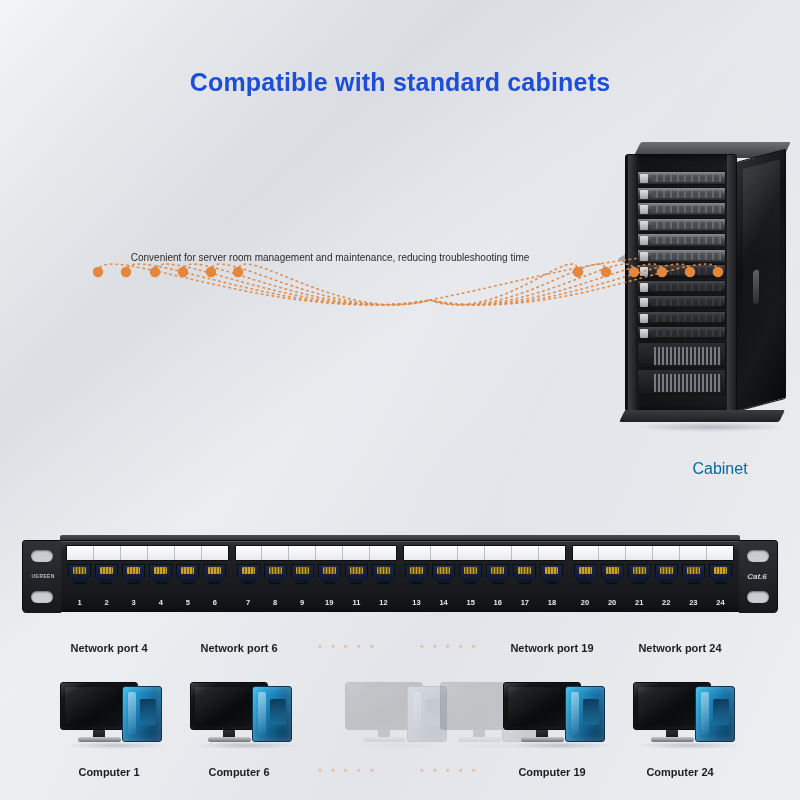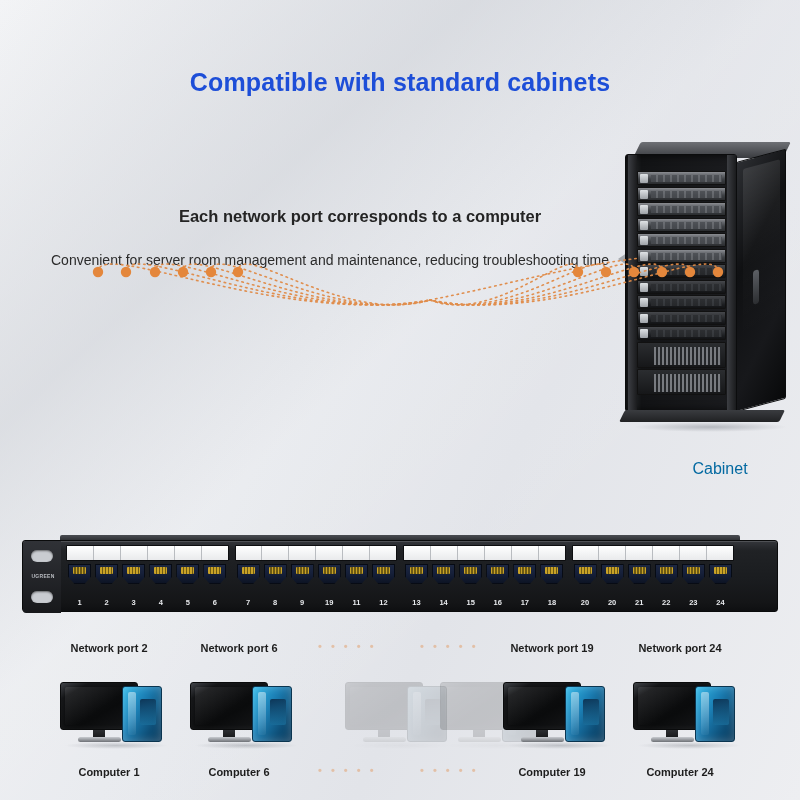--- a/index.html
+++ b/index.html
@@ -21,21 +21,21 @@
   }
   .h1.a { top:68px; }
   .h1.b { top:132px; }
   .h2 {
     position:absolute; left:0; width:720px; text-align:center;
     font-size:16.5px; font-weight:700; color:#242424; white-space:nowrap;
   }
   .h2.c { top:207px; }
   .h3 {
     position:absolute; left:0; width:660px; text-align:center;
-    font-size:14px; font-weight:400; color:#2b2b2b; white-space:nowrap;
+    font-size:10px; font-weight:400; color:#2b2b2b; white-space:nowrap;
   }
   .h3.d { top:252px; }
 
   .arrow-pointer {
     position:absolute; left:618px; top:244px; width:22px; height:30px;
     background:#9a9da3; opacity:.85;
     clip-path:polygon(100% 0%, 100% 100%, 0% 50%);
   }
 
   
@@ -226,21 +226,20 @@
     position:absolute; font-size:11px; font-weight:700; letter-spacing:3px;
     color:#e2a270; opacity:.55; white-space:nowrap;
   }
 </style>
 </head>
 <body>
 
 <div class="stage">
 
   <div class="h1 a">Compatible with standard cabinets</div>
-  <div class="h2 c">Each network port corresponds to a computer</div>
   <div class="h3 d">Convenient for server room management and maintenance, reducing troubleshooting time</div>
   <div class="arrow-pointer"></div>
 
   <div class="cabinet">
     <div class="cab-top"></div>
     <div class="cab-side"></div>
     <div class="cab-front">
       <div class="cab-rail l"></div>
       <div class="cab-rail r"></div>
       <div class="servers">
@@ -298,20 +297,25 @@
   </svg>
 
   <div class="panel">
     <div class="panel-lip"></div>
     <div class="panel-body">
       <div class="ear l">
         <div class="ear-hole t"></div>
         <div class="ear-hole b"></div>
         <div class="brand">UGREEN</div>
       </div>
+      <div class="ear r">
+        <div class="ear-hole t"></div>
+        <div class="ear-hole b"></div>
+        <div class="cat6">Cat.6</div>
+      </div>
       <div class="ports" id="port-groups">
           <div class="pgroup">
             <div class="label-strip">
               <div class="label-cell"></div>
               <div class="label-cell"></div>
               <div class="label-cell"></div>
               <div class="label-cell"></div>
               <div class="label-cell"></div>
               <div class="label-cell"></div>
             </div>
@@ -504,21 +508,21 @@
               <div class="num">22</div>
               <div class="num">23</div>
               <div class="num">24</div>
             </div>
           </div>
         </div>
     </div>
   </div>
 
   <div id="port-labels">
-      <div class="port-label" style="left: 44px;">Network port 2</div>
+      <div class="port-label" style="left: 44px;">Network port 4</div>
       <div class="port-label" style="left: 174px;">Network port 6</div>
       <div class="port-label" style="left: 487px;">Network port 19</div>
       <div class="port-label" style="left: 615px;">Network port 24</div>
     </div>
   <div id="computers">
       <div class="pc" style="left: 60px;">
         <div class="monitor"></div>
         <div class="mon-neck"></div>
         <div class="mon-base"></div>
         <div class="tower"></div>

